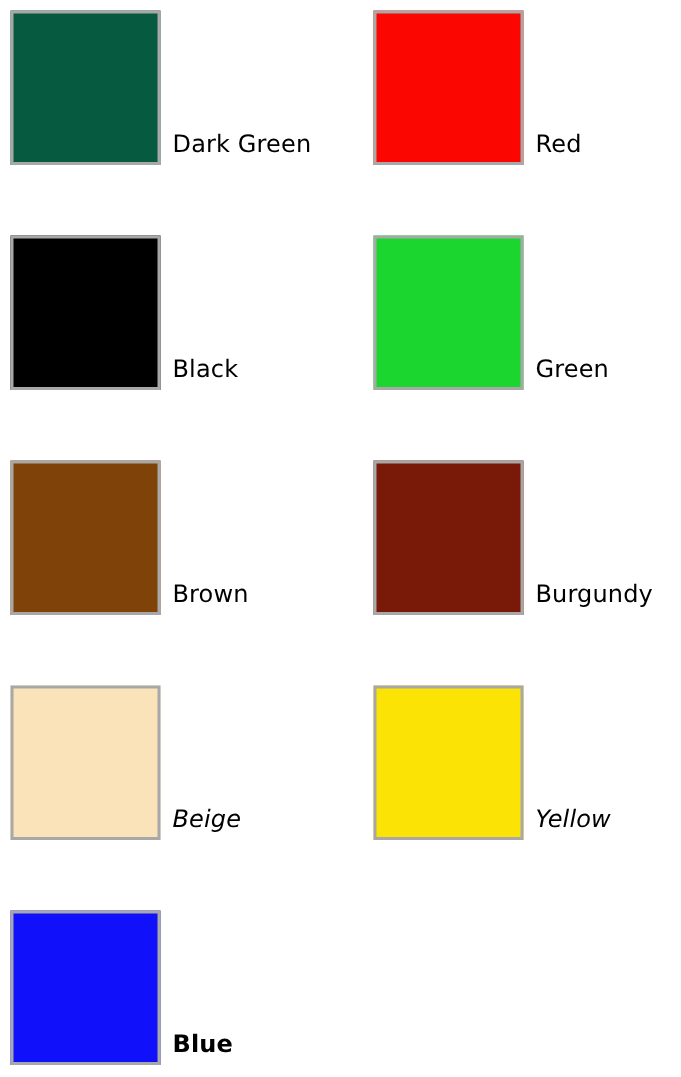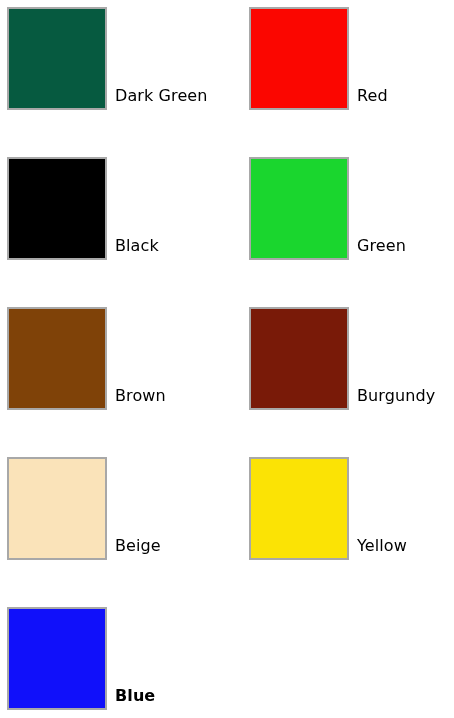--- a/index.html
+++ b/index.html
@@ -91,21 +91,21 @@
     <div class="swatch-cell col-left">
       <div class="swatch-chip" style="background-color: rgb(0, 0, 0); border-color: rgb(168, 168, 168);"></div>
       <div class="swatch-label" style="color: rgb(0, 0, 0);">Black</div>
     </div>
     <div class="swatch-cell col-right">
       <div class="swatch-chip" style="background-color: rgb(26, 214, 46); border-color: rgb(168, 168, 168);"></div>
       <div class="swatch-label" style="color: rgb(0, 0, 0);">Green</div>
     </div>
   </div>
 
-  <div class="swatch-row" style="top:450px;">
+  <div class="swatch-row" style="top:450px;font-style:italic;">
     <div class="swatch-cell col-left">
       <div class="swatch-chip" style="background-color: rgb(250, 227, 185); border-color: rgb(168, 168, 168);"></div>
       <div class="swatch-label" style="color: rgb(0, 0, 0);">Beige</div>
     </div>
     <div class="swatch-cell col-right">
       <div class="swatch-chip" style="background-color: rgb(251, 227, 5); border-color: rgb(168, 168, 168);"></div>
       <div class="swatch-label" style="color: rgb(0, 0, 0);">Yellow</div>
     </div>
   </div>
 

